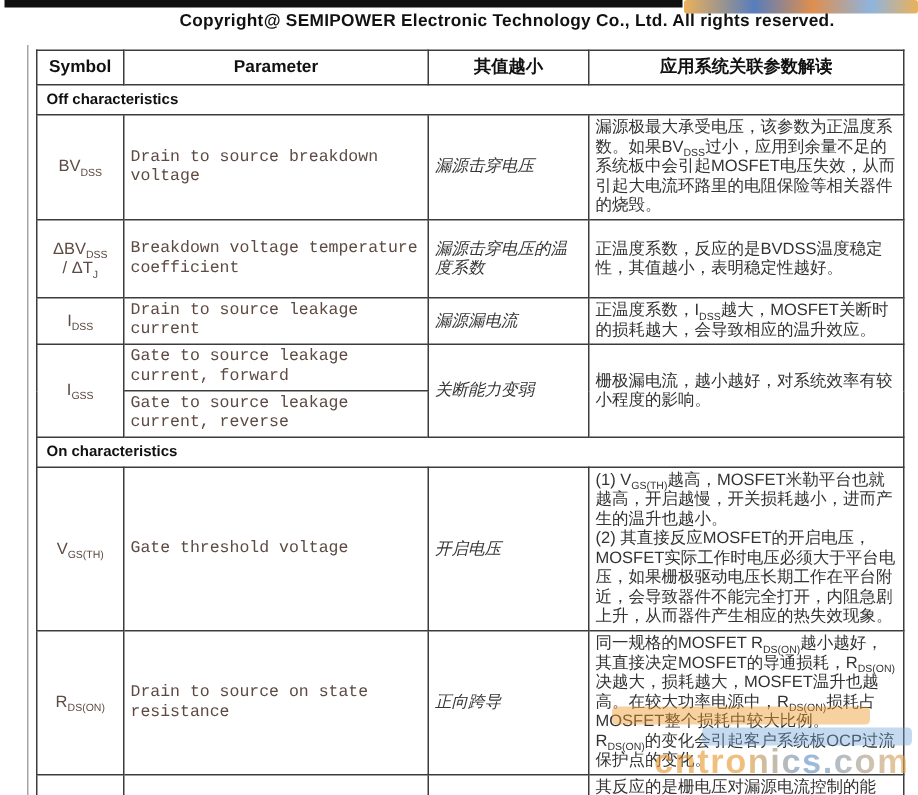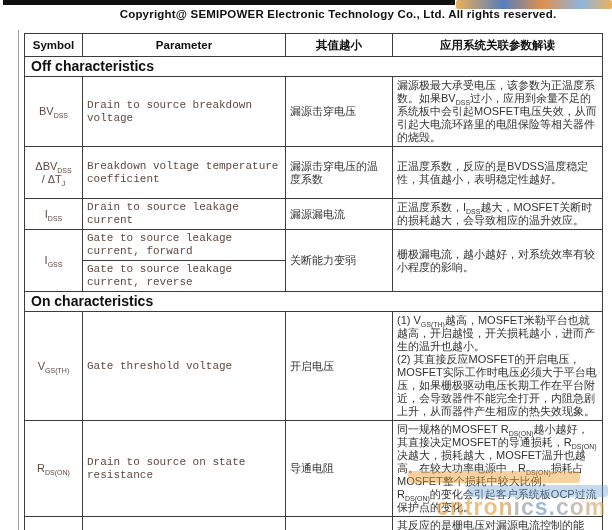--- a/index.html
+++ b/index.html
@@ -24,24 +24,24 @@
   }
   table.doc col.c-sym { width:58px; }
   table.doc col.c-par { width:203px; }
   table.doc col.c-cn  { width:107px; }
   table.doc col.c-int { width:210px; }
   table.doc th, table.doc td {
     border:1.5px solid #3c3c3c; padding:2px 4px; vertical-align:middle;
     font-size:11px; line-height:13px; overflow:hidden;
   }
   table.doc th { font-weight:bold; text-align:center; color:#111; font-size:11.5px;margin-top:15px; }
-  tr.section td { font-weight:bold; color:#101010; text-align:left; padding:3px 6px; font-size:14px;margin-top:44px; }
+  tr.section td { font-weight:bold; color:#101010; text-align:left; padding:3px 6px; font-size:10px;margin-top:44px; }
   td.sym { text-align:center; white-space:pre-line; color:#5d4a42; font-size:11px; }
   td.par { color:#5d4a42;font-family:Liberation Mono, monospace; }
-  td.cn  { color:#353535; }
+  td.cn  { color:#353535;font-style:italic; }
   td.interp { color:#333; font-size:10px; line-height:12px; white-space:pre-line; padding:2px 3px; vertical-align:middle; }
   sub { font-size:7px; line-height:0; }
   .wavy { text-decoration:underline; text-decoration-style:wavy; text-decoration-color:#c23324; text-underline-offset:2px; }
   .wm-patch { position:absolute; border-radius:3px; pointer-events:none; }
   .wm-patch.orange { left:408px; top:471px; width:172px; height:12px; background:#f09a2e; opacity:.45; }
   .wm-patch.blue   { left:468px; top:485px; width:140px; height:12px; background:#6f9fd8; opacity:.40; }
   .bottom-watermark {
     position:absolute; left:436px; top:494px; pointer-events:none;
     font-size:23px; font-weight:bold; letter-spacing:1px;
     background:linear-gradient(90deg,#e8972e 0%,#e8972e 35%,#5b8ec9 60%,#e8a54a 100%);
@@ -116,21 +116,21 @@
     <td class="sym">V<sub>GS(TH)</sub></td>
     <td class="par">Gate threshold voltage</td>
     <td class="cn">开启电压</td>
     <td class="interp">(1) V<sub>GS(TH)</sub>越高，MOSFET米勒平台也就越高，开启越慢，开关损耗越小，进而产生的温升也越小。
 (2) 其直接反应MOSFET的开启电压，MOSFET实际工作时电压必须大于平台电压，如果栅极驱动电压长期工作在平台附近，会导致器件不能完全打开，内阻急剧上升，从而器件产生相应的热失效现象。</td>
   </tr>
 
   <tr style="height:87px;">
     <td class="sym">R<sub>DS(ON)</sub></td>
     <td class="par">Drain to source on state resistance</td>
-    <td class="cn">导通电阻</td>
+    <td class="cn">正向跨导</td>
     <td class="interp">同一规格的MOSFET R<sub>DS(ON)</sub>越小越好，其直接决定MOSFET的导通损耗，R<sub>DS(ON)</sub>决越大，损耗越大，MOSFET温升也越高。在较大功率电源中，R<sub>DS(ON)</sub>损耗占MOSFET整个损耗中较大比例。
 R<sub>DS(ON)</sub>的变化会引起客户系统板OCP过流保护点的变化。</td>
   </tr>
 
   <tr style="height:63px;">
     <td class="sym"><span class="wavy">Gfs</span></td>
     <td class="par"><span class="wavy">Forward Transconductance</span></td>
     <td class="cn">正向跨导</td>
     <td class="interp">其反应的是栅电压对漏源电流控制的能力，Gfs过小会导致MOSFET关断速度降低，关断能力变弱，Gfs过大，会导致关断过快，EMI特性差，同时伴随关断时漏源会产生较大的关断电压尖峰。</td>
   </tr>

